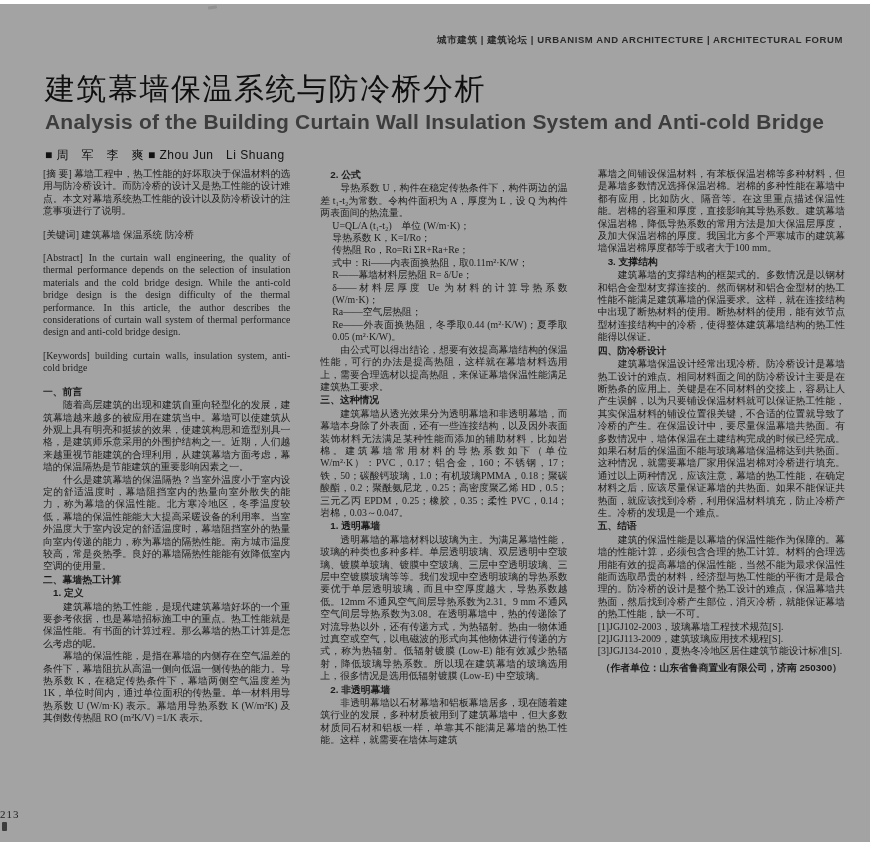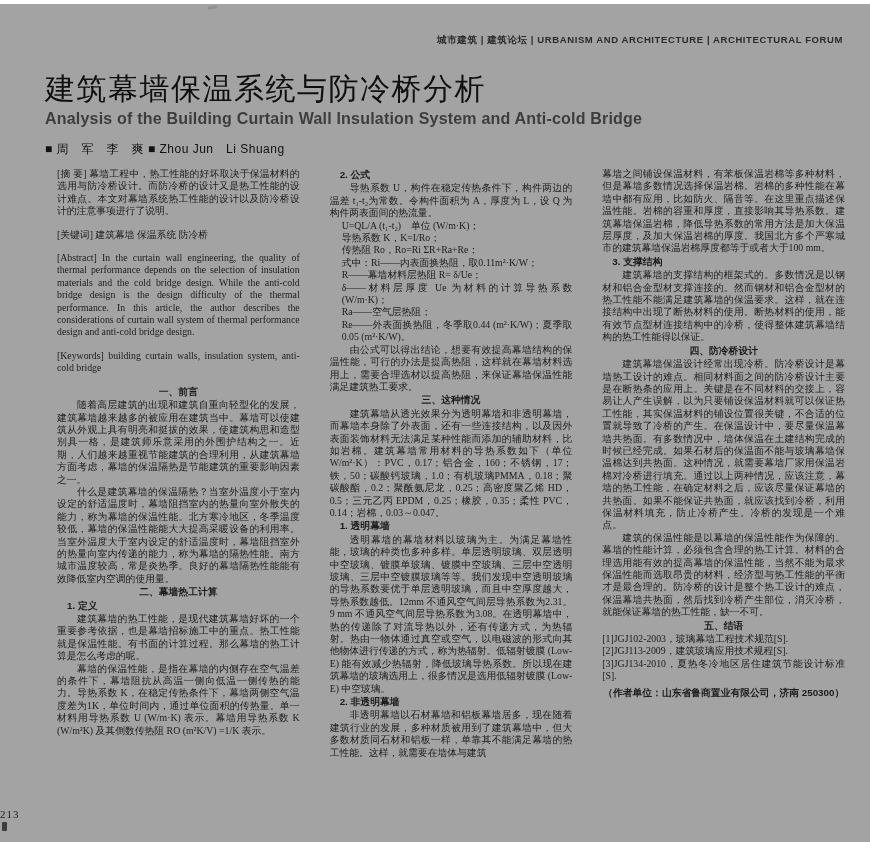--- a/index.html
+++ b/index.html
@@ -18,38 +18,38 @@
     font-weight:700;font-size:9.5px;letter-spacing:0.6px;
     color:#2a2a2a;white-space:nowrap;
   }
   .title-block{position:absolute;top:68px;left:45px;right:30px;}
   .title-zh{
     margin:0;font-family:"Liberation Sans","DejaVu Sans",sans-serif;
     font-weight:400;font-size:30px;letter-spacing:1.5px;color:#0f0f0f;line-height:1.1;
   }
   .title-en{
     margin:5px 0 0;font-family:"Liberation Sans","DejaVu Sans",sans-serif;
-    font-weight:700;font-size:16px;color:#3d3d3d;letter-spacing:0.2px;line-height:1.15;
+    font-weight:700;font-size:21px;color:#3d3d3d;letter-spacing:0.2px;line-height:1.15;
   }
   .authors{
     margin-top:13px;
     font-family:"Liberation Sans","DejaVu Sans",sans-serif;
     font-weight:400;font-size:12px;color:#111;letter-spacing:0.5px;
   }
   .columns{
-    position:absolute;top:164px;left:57px;right:25px;height:615px;
+    position:absolute;top:164px;left:43px;right:25px;height:615px;
     display:flex;gap:30px;overflow:hidden;
   }
   .col{
     flex:1;min-width:0;
     font-size:9.8px;line-height:12.4px;
     text-align:justify;color:#1b1b1b;
   }
   .blk{margin:0;}
-  .b-h{font-weight:700;font-family:"Liberation Sans","DejaVu Sans",sans-serif;margin:1px 0;text-align:center;}
+  .b-h{font-weight:700;font-family:"Liberation Sans","DejaVu Sans",sans-serif;margin:1px 0;text-align:left;}
   .b-sub{font-weight:700;font-family:"Liberation Sans","DejaVu Sans",sans-serif;padding-left:10px;margin:1px 0;text-align:left;}
   .b-p{text-indent:20px;}
   .b-cont{}
   .b-m{margin-bottom:11px;}
   .b-f{padding-left:12px;}
   .b-r{}
   .b-b{font-weight:700;font-family:"Liberation Sans","DejaVu Sans",sans-serif;margin-top:4px;text-align:center;}
   .page-number{
     position:absolute;bottom:26px;left:0;width:100%;
     font-size:11px;color:#222;letter-spacing:1px;
@@ -106,22 +106,22 @@
         <p class="blk b-p">透明幕墙的幕墙材料以玻璃为主。为满足幕墙性能，玻璃的种类也多种多样。单层透明玻璃、双层透明中空玻璃、镀膜单玻璃、镀膜中空玻璃、三层中空透明玻璃、三层中空镀膜玻璃等等。我们发现中空透明玻璃的导热系数要优于单层透明玻璃，而且中空厚度越大，导热系数越低。12mm 不通风空气间层导热系数为2.31。9 mm 不通风空气间层导热系数为3.08。在透明幕墙中，热的传递除了对流导热以外，还有传递方式，为热辐射。热由一物体通过真空或空气，以电磁波的形式向其他物体进行传递的方式，称为热辐射。低辐射镀膜 (Low-E) 能有效减少热辐射，降低玻璃导热系数。所以现在建筑幕墙的玻璃选用上，很多情况是选用低辐射镀膜 (Low-E) 中空玻璃。</p>
         <p class="blk b-sub">2. 非透明幕墙</p>
         <p class="blk b-p">非透明幕墙以石材幕墙和铝板幕墙居多，现在随着建筑行业的发展，多种材质被用到了建筑幕墙中，但大多数材质同石材和铝板一样，单靠其不能满足幕墙的热工性能。这样，就需要在墙体与建筑</p>
       </div>
     <div class="col">
         <p class="blk b-cont">幕墙之间铺设保温材料，有苯板保温岩棉等多种材料，但是幕墙多数情况选择保温岩棉。岩棉的多种性能在幕墙中都有应用，比如防火、隔音等。在这里重点描述保温性能。岩棉的容重和厚度，直接影响其导热系数。建筑幕墙保温岩棉，降低导热系数的常用方法是加大保温层厚度，及加大保温岩棉的厚度。我国北方多个严寒城市的建筑幕墙保温岩棉厚度都等于或者大于100 mm。</p>
         <p class="blk b-sub">3. 支撑结构</p>
         <p class="blk b-p">建筑幕墙的支撑结构的框架式的。多数情况是以钢材和铝合金型材支撑连接的。然而钢材和铝合金型材的热工性能不能满足建筑幕墙的保温要求。这样，就在连接结构中出现了断热材料的使用。断热材料的使用，能有效节点型材连接结构中的冷桥，使得整体建筑幕墙结构的热工性能得以保证。</p>
         <p class="blk b-h">四、防冷桥设计</p>
         <p class="blk b-p">建筑幕墙保温设计经常出现冷桥。防冷桥设计是幕墙热工设计的难点。相同材料面之间的防冷桥设计主要是在断热条的应用上。关键是在不同材料的交接上，容易让人产生误解，以为只要铺设保温材料就可以保证热工性能，其实保温材料的铺设位置很关键，不合适的位置就导致了冷桥的产生。在保温设计中，要尽量保温幕墙共热面。有多数情况中，墙体保温在土建结构完成的时候已经完成。如果石材后的保温面不能与玻璃幕墙保温棉达到共热面。这种情况，就需要幕墙厂家用保温岩棉对冷桥进行填充。通过以上两种情况，应该注意，幕墙的热工性能，在确定材料之后，应该尽量保证幕墙的共热面。如果不能保证共热面，就应该找到冷桥，利用保温材料填充，防止冷桥产生。冷桥的发现是一个难点。</p>
+        <p class="blk b-h">五、结语</p>
         <p class="blk b-p">建筑的保温性能是以幕墙的保温性能作为保障的。幕墙的性能计算，必须包含合理的热工计算。材料的合理选用能有效的提高幕墙的保温性能，当然不能为最求保温性能而选取昂贵的材料，经济型与热工性能的平衡才是最合理的。防冷桥的设计是整个热工设计的难点，保温幕墙共热面，然后找到冷桥产生部位，消灭冷桥，就能保证幕墙的热工性能，缺一不可。</p>
-        <p class="blk b-h">五、结语</p>
         <p class="blk b-r">[1]JGJ102-2003，玻璃幕墙工程技术规范[S].</p>
         <p class="blk b-r">[2]JGJ113-2009，建筑玻璃应用技术规程[S].</p>
         <p class="blk b-r">[3]JGJ134-2010，夏热冬冷地区居住建筑节能设计标准[S].</p>
         <p class="blk b-b">（作者单位：山东省鲁商置业有限公司，济南 250300）</p>
       </div>
   </div>
 
   <div class="page-number">213</div>
 </div>
 

